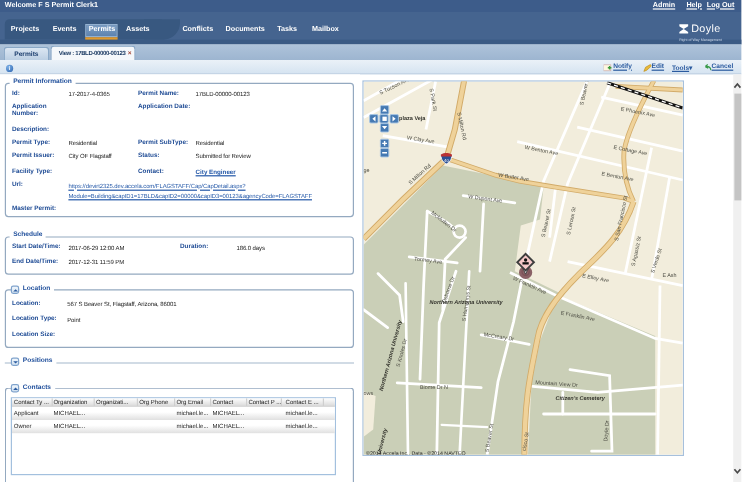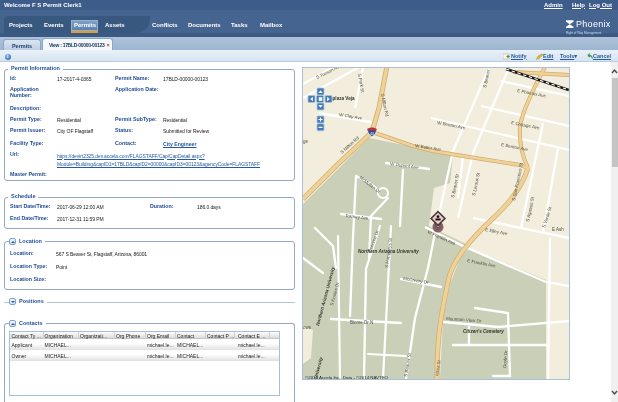--- a/index.html
+++ b/index.html
@@ -72,21 +72,21 @@
 <div class="abs navitem" style="left:44px">Events</div>
 <div class="abs navitem" style="left:74px">Permits</div>
 <div class="abs navitem" style="left:105px">Assets</div>
 <div class="abs navitem" style="left:152px">Conflicts</div>
 <div class="abs navitem" style="left:188px">Documents</div>
 <div class="abs navitem" style="left:231px">Tasks</div>
 <div class="abs navitem" style="left:260px">Mailbox</div>
 <svg class="abs" id="logomark" viewBox="0 0 10 11">
       <path d="M0,0 h10 v2.2 L5,5.5 0,2.2 Z M0,11 h10 v-2.2 L5,5.5 0,8.8 Z" fill="#fff"></path>
     </svg>
-<div class="abs" id="logotext">Phoenix</div>
+<div class="abs" id="logotext">Doyle</div>
 <div class="abs" id="logosub">Right of Way Management</div>
 <div class="abs" id="tabrow"></div>
 <div class="abs" id="tab1">Permits</div>
 <div class="abs" id="tab2">View : 17BLD-00000-00123<span class="x">×</span></div>
 <div class="abs" id="toolbar"></div>
 <div class="abs" id="infoicon">i</div>
 <div class="abs tbl" style="left:511px">Notify</div>
 <div class="abs tbl" style="left:543px">Edit</div>
 <div class="abs tbl" style="left:560px;text-decoration:none"><span style="text-decoration:underline">Tools</span>▾</div>
 <div class="abs tbl" style="left:593px">Cancel</div>

